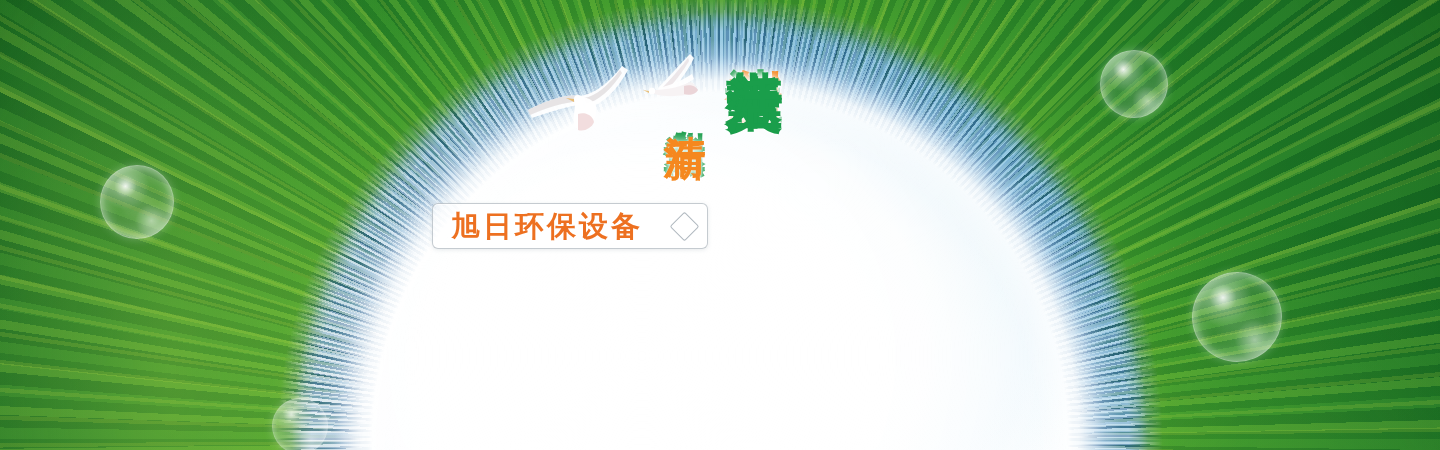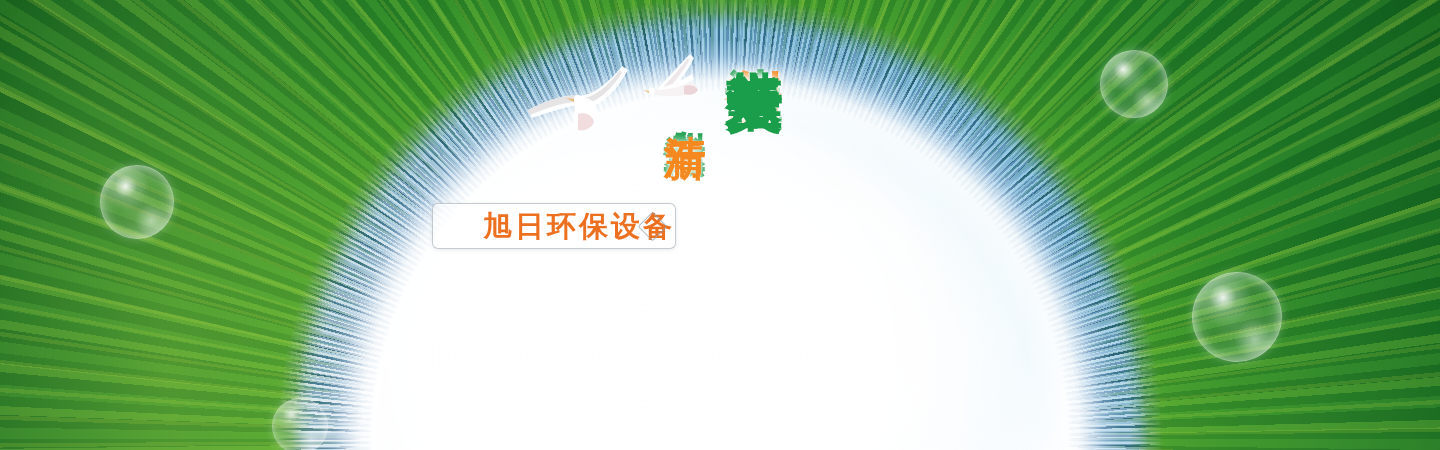--- a/index.html
+++ b/index.html
@@ -174,28 +174,27 @@
     font-size:42px;
     letter-spacing:1px;
   }
   .g{color:#1a9e4b;}
   .o{color:#f5881f;}
 
   
   .brand-box{
     position:absolute;
     left:432px;top:203px;
-    width:244px;height:46px;
+    width:276px;height:46px;
     border:1px solid rgba(150,160,170,0.55);
     border-radius:6px;
     background:rgba(255,255,255,0.55);
     box-shadow:0 1px 4px rgba(120,140,150,0.18), inset 0 1px 0 rgba(255,255,255,0.7);
     display:flex;align-items:center;
     box-sizing:border-box;
-    justify-content:flex-end;
   }
   .brand-text{
     color:#ed7020;
     font-size:29px;
     font-weight:700;
     letter-spacing:3px;
     margin-left:18px;
     line-height:1;
     text-shadow:0 1px 2px rgba(255,255,255,0.8);
     font-family:"DejaVu Sans","Liberation Sans",sans-serif;

